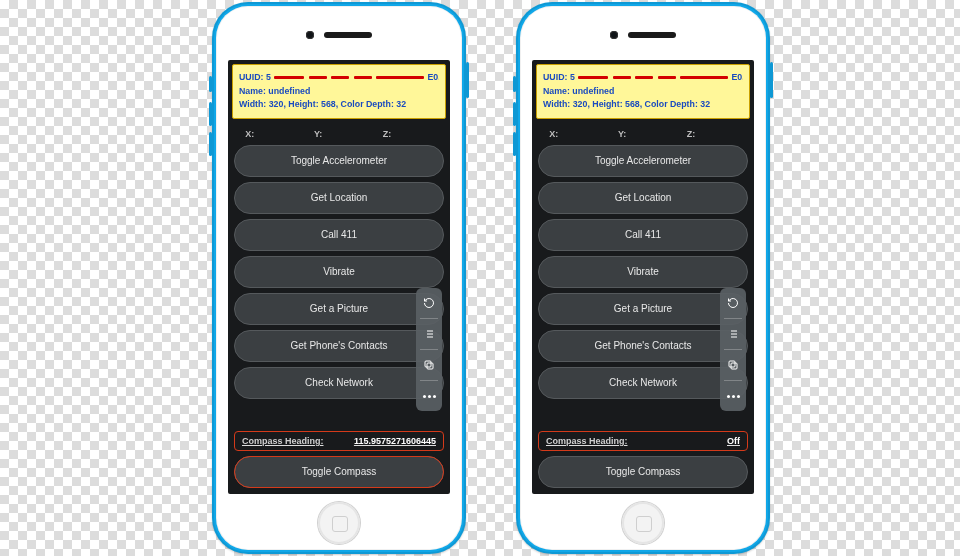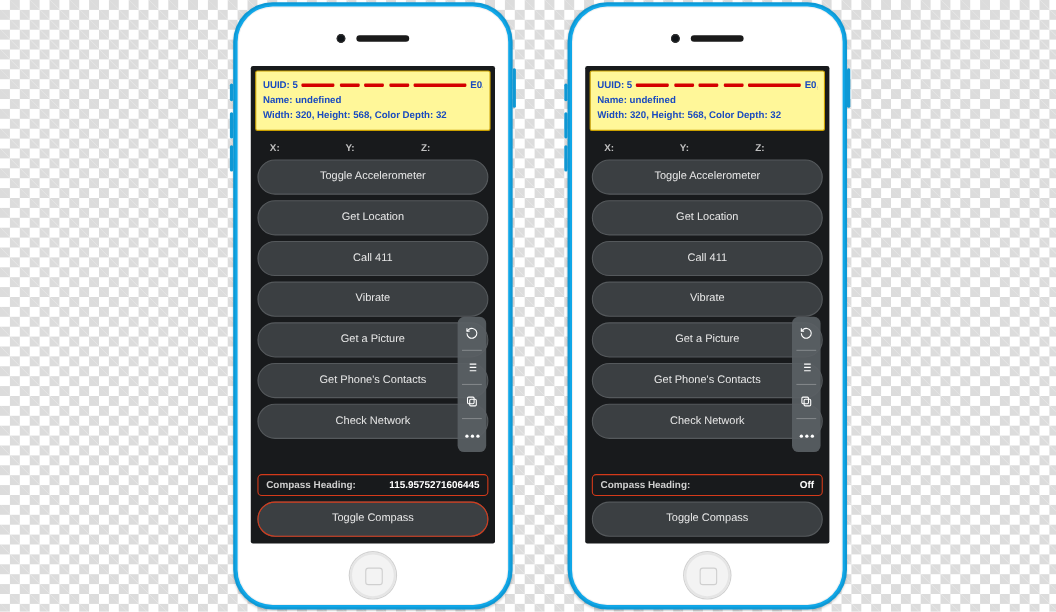--- a/index.html
+++ b/index.html
@@ -230,20 +230,21 @@
   .compass-row {
     display: flex;
     align-items: center;
     justify-content: space-between;
     margin: 4px 6px 0 6px;
     padding: 5px 8px;
     border-radius: 4px;
     font-size: 9px;
     font-weight: 700;
     color: #ddd;
+    text-decoration: underline;
   }
   .compass-row .label { color: #cfcfcf; }
   .compass-row .value { color: #ffffff; font-weight: 700; font-size: 9px; text-align: right; }
   .compass-row.highlight,
   .app-button.highlight {
     outline: 1.5px solid #d43a1a;
     outline-offset: -1px;
   }
 
   .bottom-area {

